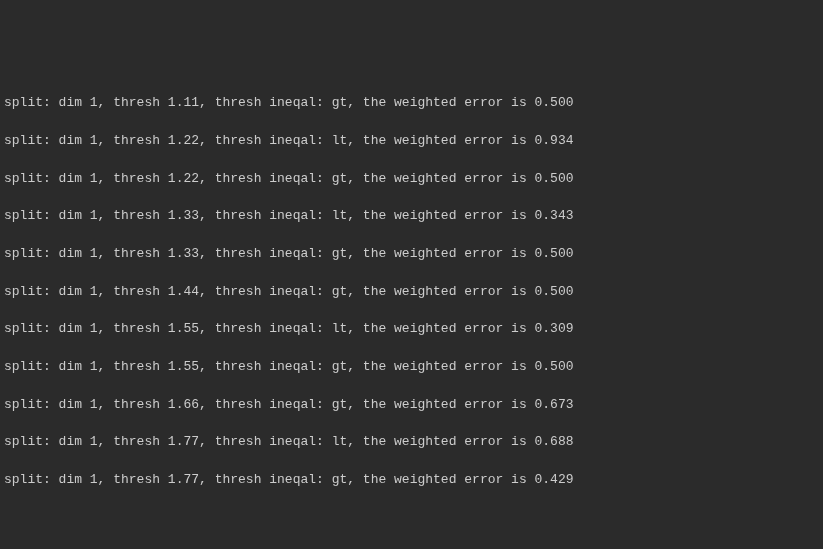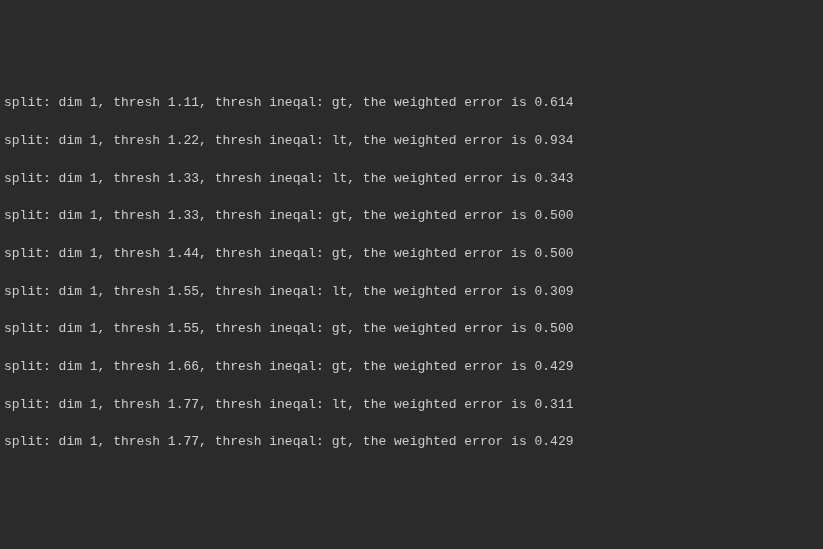--- a/index.html
+++ b/index.html
@@ -25,29 +25,30 @@
     .line {
       display: block;
     }
   </style>
 </head>
 <body>
 
 
 
 <div class="terminal-output">
-<span class="line">split: dim 1, thresh 1.11, thresh ineqal: gt, the weighted error is 0.614</span>
+<span class="line">split: dim 1, thresh 1.11, thresh ineqal: gt, the weighted error is 0.500</span>
 <span class="line">split: dim 1, thresh 1.22, thresh ineqal: lt, the weighted error is 0.934</span>
+<span class="line">split: dim 1, thresh 1.22, thresh ineqal: gt, the weighted error is 0.500</span>
 <span class="line">split: dim 1, thresh 1.33, thresh ineqal: lt, the weighted error is 0.343</span>
 <span class="line">split: dim 1, thresh 1.33, thresh ineqal: gt, the weighted error is 0.500</span>
 <span class="line">split: dim 1, thresh 1.44, thresh ineqal: gt, the weighted error is 0.500</span>
 <span class="line">split: dim 1, thresh 1.55, thresh ineqal: lt, the weighted error is 0.309</span>
 <span class="line">split: dim 1, thresh 1.55, thresh ineqal: gt, the weighted error is 0.500</span>
-<span class="line">split: dim 1, thresh 1.66, thresh ineqal: gt, the weighted error is 0.429</span>
-<span class="line">split: dim 1, thresh 1.77, thresh ineqal: lt, the weighted error is 0.311</span>
+<span class="line">split: dim 1, thresh 1.66, thresh ineqal: gt, the weighted error is 0.673</span>
+<span class="line">split: dim 1, thresh 1.77, thresh ineqal: lt, the weighted error is 0.688</span>
 <span class="line">split: dim 1, thresh 1.77, thresh ineqal: gt, the weighted error is 0.429</span>
 
 
 
 
 
 
 
 
 

